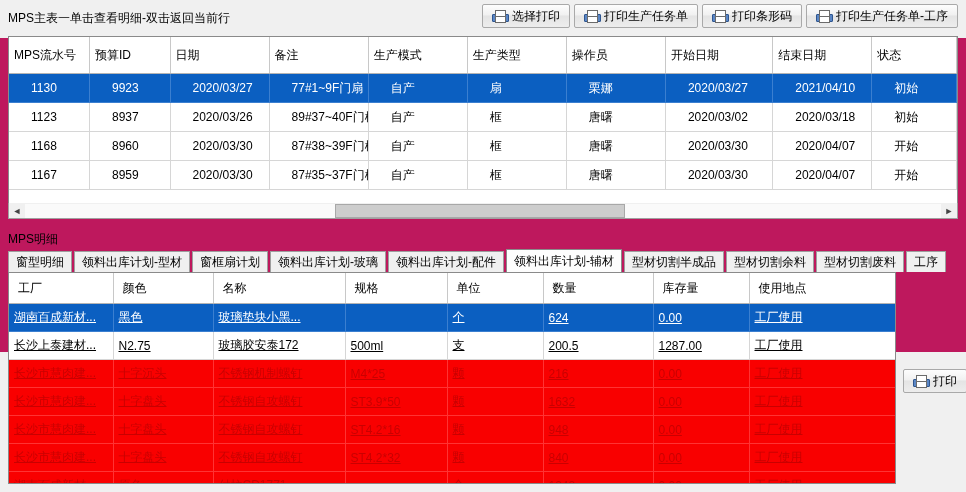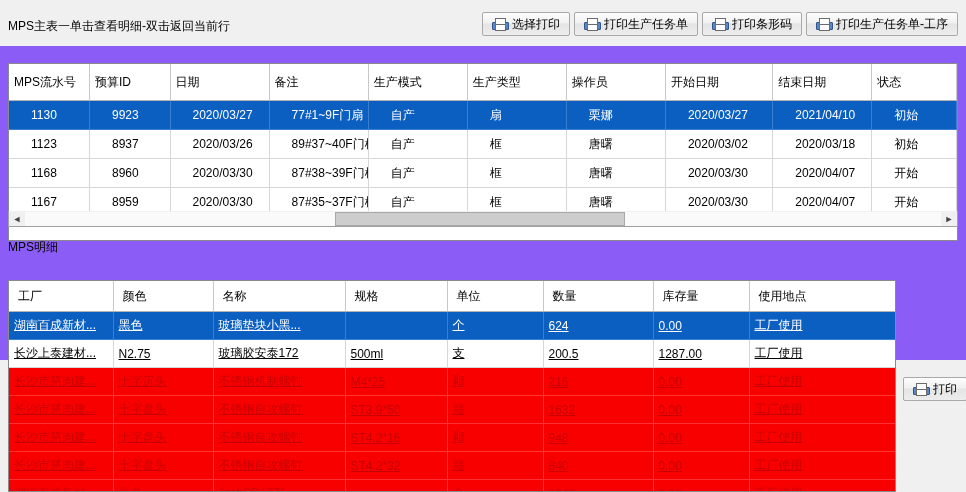--- a/index.html
+++ b/index.html
@@ -12,22 +12,21 @@
     height: 492px;
     font-family: "Liberation Sans", sans-serif;
     font-size: 12px;
     color: #000;
     overflow: hidden;
   }
   .app {
     position: relative;
     width: 966px;
     height: 352px;
-    background: #8b5cf6;
-    margin-top: 8px;
+    background: #be185d;
   }
 
   
   .top-bar {
     position: absolute;
     left: 0; top: 0;
     width: 966px;
     height: 38px;
     background: #f0f0f0;
   }
@@ -86,21 +85,21 @@
     left: 3px; bottom: 0;
     width: 9px; height: 5px;
     background: #fff;
     border: 1px solid #6b6b6b;
     display: block;
   }
 
   
   .grid-wrap {
     position: absolute;
-    left: 8px; top: 55px;
+    left: 8px; top: 36px;
     width: 950px;
     height: 178px;
     background: #fff;
     border: 1px solid #8a8a8a;
     box-sizing: border-box;
     overflow: hidden;
   }
   table.grid {
     border-collapse: collapse;
     table-layout: fixed;
@@ -390,20 +389,32 @@
   <div class="hscroll">
     <div class="sb-btn">◄</div>
     <div class="sb-track">
       <div class="sb-thumb"></div>
     </div>
     <div class="sb-btn">►</div>
   </div>
 
   <div class="detail-title">MPS明细</div>
 
+  <div class="tabs">
+    <div class="tab">窗型明细</div>
+    <div class="tab">领料出库计划-型材</div>
+    <div class="tab">窗框扇计划</div>
+    <div class="tab">领料出库计划-玻璃</div>
+    <div class="tab">领料出库计划-配件</div>
+    <div class="tab active">领料出库计划-辅材</div>
+    <div class="tab">型材切割半成品</div>
+    <div class="tab">型材切割余料</div>
+    <div class="tab">型材切割废料</div>
+    <div class="tab">工序</div>
+  </div>
 
   <div class="detail-wrap">
     <table class="dgrid">
       <colgroup>
         <col style="width:104px">
           <col style="width:100px">
           <col style="width:132px">
         <col style="width:102px">
           <col style="width:96px">
           <col style="width:110px">

